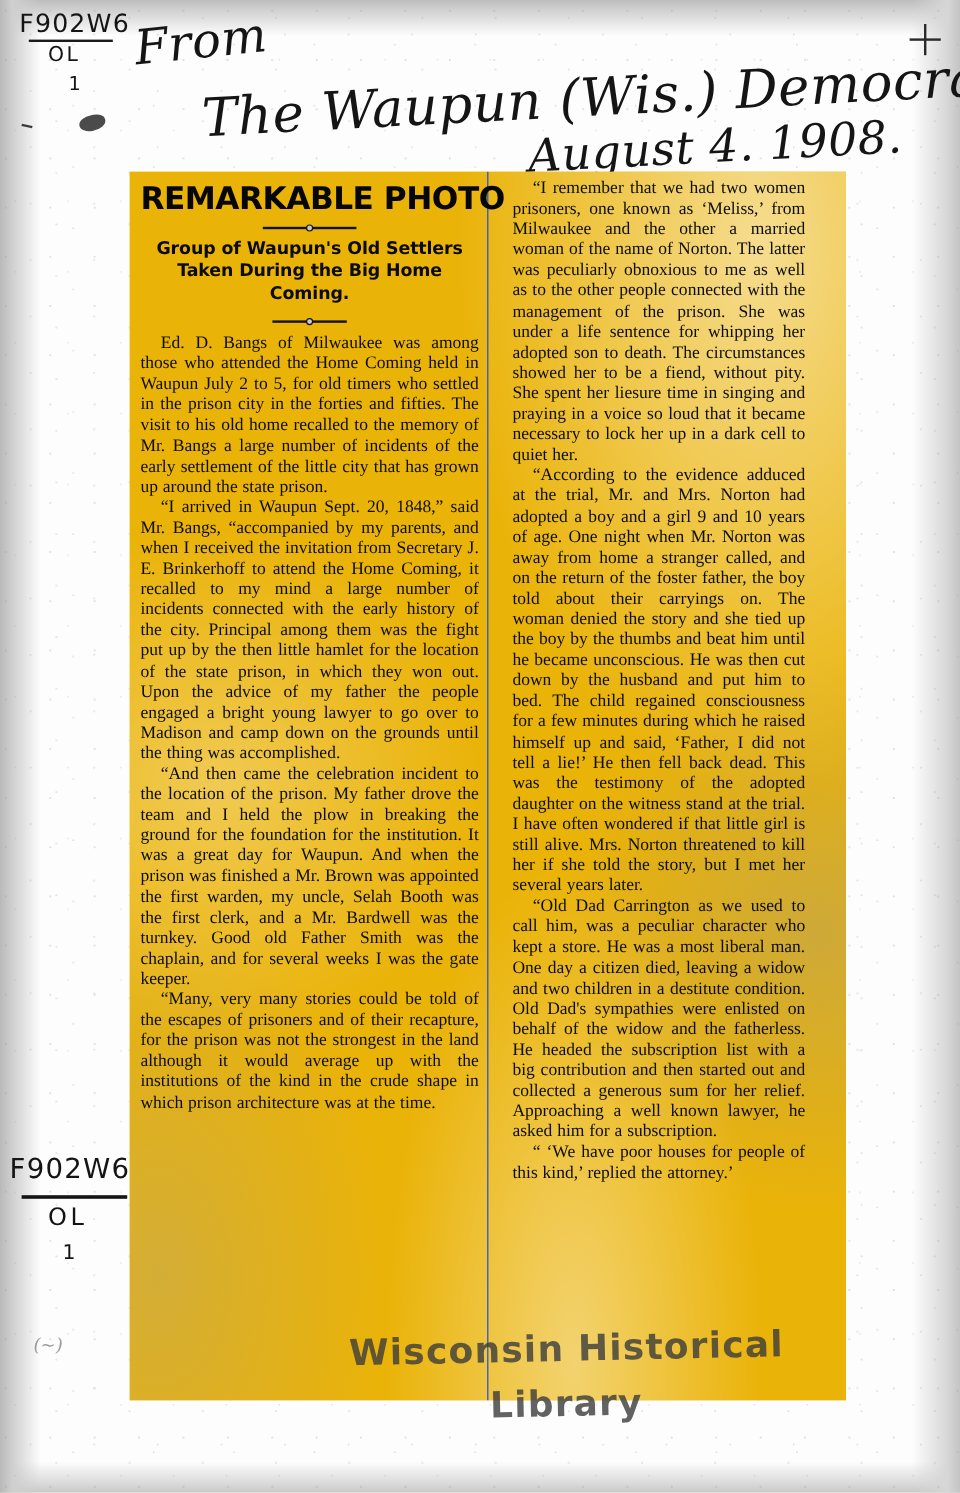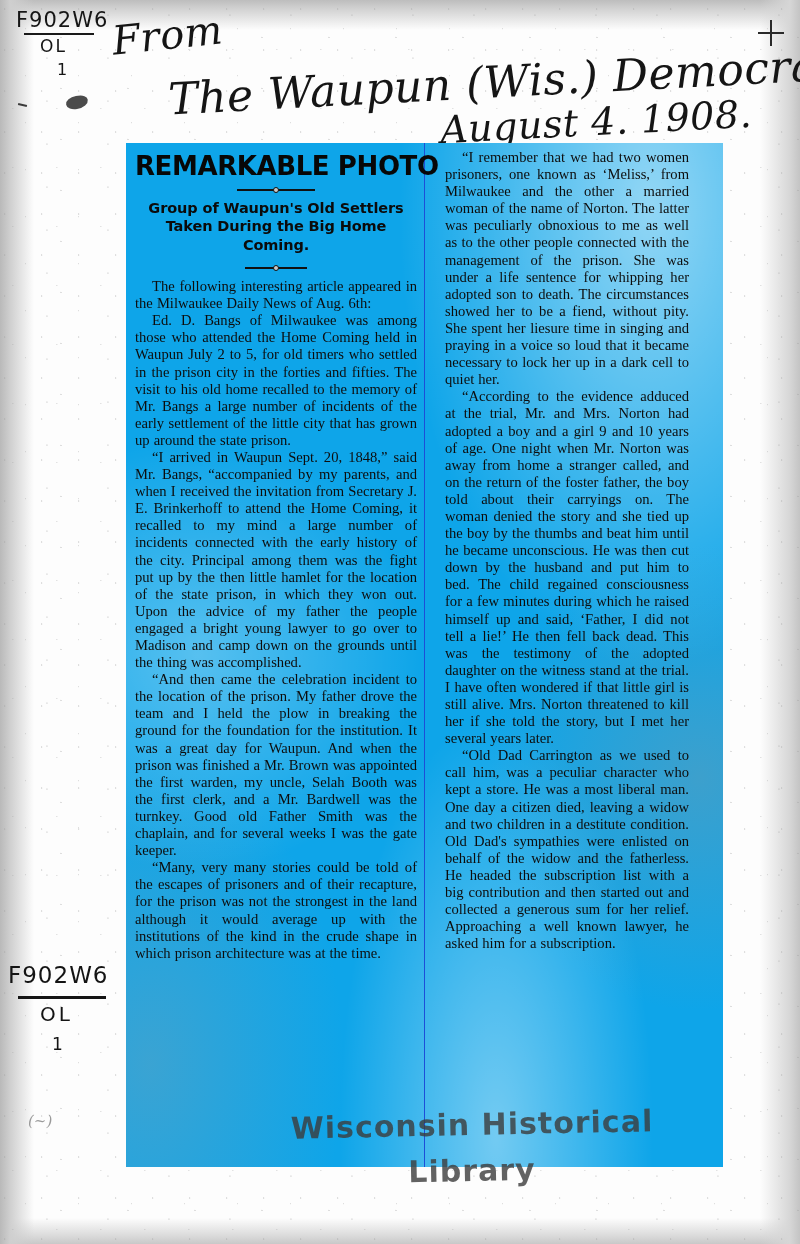--- a/index.html
+++ b/index.html
@@ -152,25 +152,25 @@
     left: 28px; top: 1112px;
     font-family: "DejaVu Serif", serif;
     font-size: 15px;
     color: #9a9a9a;
     font-style: italic;
   }
 
   
   #clipping {
     position: absolute;
-    left: 126px;
+    left: 108px;
     top: 143px;
     width: 597px;
     height: 1024px;
-    background: #0ea5e9;
+    background: #eab308;
     color: #0c0c0c;
     overflow: hidden;
   }
   
   #clipping::after {
     content: "";
     position: absolute;
     inset: 0;
     pointer-events: none;
     background:
@@ -330,31 +330,31 @@
 <div id="clipping">
   <div id="columns">
 
     <div class="column" id="col-left">
       <div id="headline-block">
         <h1 id="headline">REMARKABLE PHOTO</h1>
         <div id="headline-rule"></div>
         <h2 id="subhead">Group of Waupun's Old Settlers Taken During the Big Home Coming.</h2>
         <div id="subhead-rule"></div>
       </div>
-      <p class="body">The following interesting article appeared in the Milwaukee Daily News of Aug. 6th:</p>
       <p class="body">Ed. D. Bangs of Milwaukee was among those who attended the Home Coming held in Waupun July 2 to 5, for old timers who settled in the prison city in the forties and fifties. The visit to his old home recalled to the memory of Mr. Bangs a large number of incidents of the early settlement of the little city that has grown up around the state prison.</p>
       <p class="body">“I arrived in Waupun Sept. 20, 1848,” said Mr. Bangs, “accompanied by my parents, and when I received the invitation from Secretary J. E. Brinkerhoff to attend the Home Coming, it recalled to my mind a large number of incidents connected with the early history of the city. Principal among them was the fight put up by the then little hamlet for the location of the state prison, in which they won out. Upon the advice of my father the people engaged a bright young lawyer to go over to Madison and camp down on the grounds until the thing was accomplished.</p>
       <p class="body">“And then came the celebration incident to the location of the prison. My father drove the team and I held the plow in breaking the ground for the foundation for the institution. It was a great day for Waupun. And when the prison was finished a Mr. Brown was appointed the first warden, my uncle, Selah Booth was the first clerk, and a Mr. Bardwell was the turnkey. Good old Father Smith was the chaplain, and for several weeks I was the gate keeper.</p>
       <p class="body">“Many, very many stories could be told of the escapes of prisoners and of their recapture, for the prison was not the strongest in the land although it would average up with the institutions of the kind in the crude shape in which prison architecture was at the time.</p>
     </div>
 
     <div class="column" id="col-right">
       <p class="body">“I remember that we had two women prisoners, one known as ‘Meliss,’ from Milwaukee and the other a married woman of the name of Norton. The latter was peculiarly obnoxious to me as well as to the other people connected with the management of the prison. She was under a life sentence for whipping her adopted son to death. The circumstances showed her to be a fiend, without pity. She spent her liesure time in singing and praying in a voice so loud that it became necessary to lock her up in a dark cell to quiet her.</p>
       <p class="body">“According to the evidence adduced at the trial, Mr. and Mrs. Norton had adopted a boy and a girl 9 and 10 years of age. One night when Mr. Norton was away from home a stranger called, and on the return of the foster father, the boy told about their carryings on. The woman denied the story and she tied up the boy by the thumbs and beat him until he became unconscious. He was then cut down by the husband and put him to bed. The child regained consciousness for a few minutes during which he raised himself up and said, ‘Father, I did not tell a lie!’ He then fell back dead. This was the testimony of the adopted daughter on the witness stand at the trial. I have often wondered if that little girl is still alive. Mrs. Norton threatened to kill her if she told the story, but I met her several years later.</p>
       <p class="body">“Old Dad Carrington as we used to call him, was a peculiar character who kept a store. He was a most liberal man. One day a citizen died, leaving a widow and two children in a destitute condition. Old Dad's sympathies were enlisted on behalf of the widow and the fatherless. He headed the subscription list with a big contribution and then started out and collected a generous sum for her relief. Approaching a well known lawyer, he asked him for a subscription.</p>
+      <p class="body">“ ‘We have poor houses for people of this kind,’ replied the attorney.’</p>
     </div>
 
   </div>
 </div>
 
 <div id="library-stamp">
   <div id="stamp-line1">Wisconsin Historical</div>
   <div id="stamp-line2">Library</div>
 </div>
 

